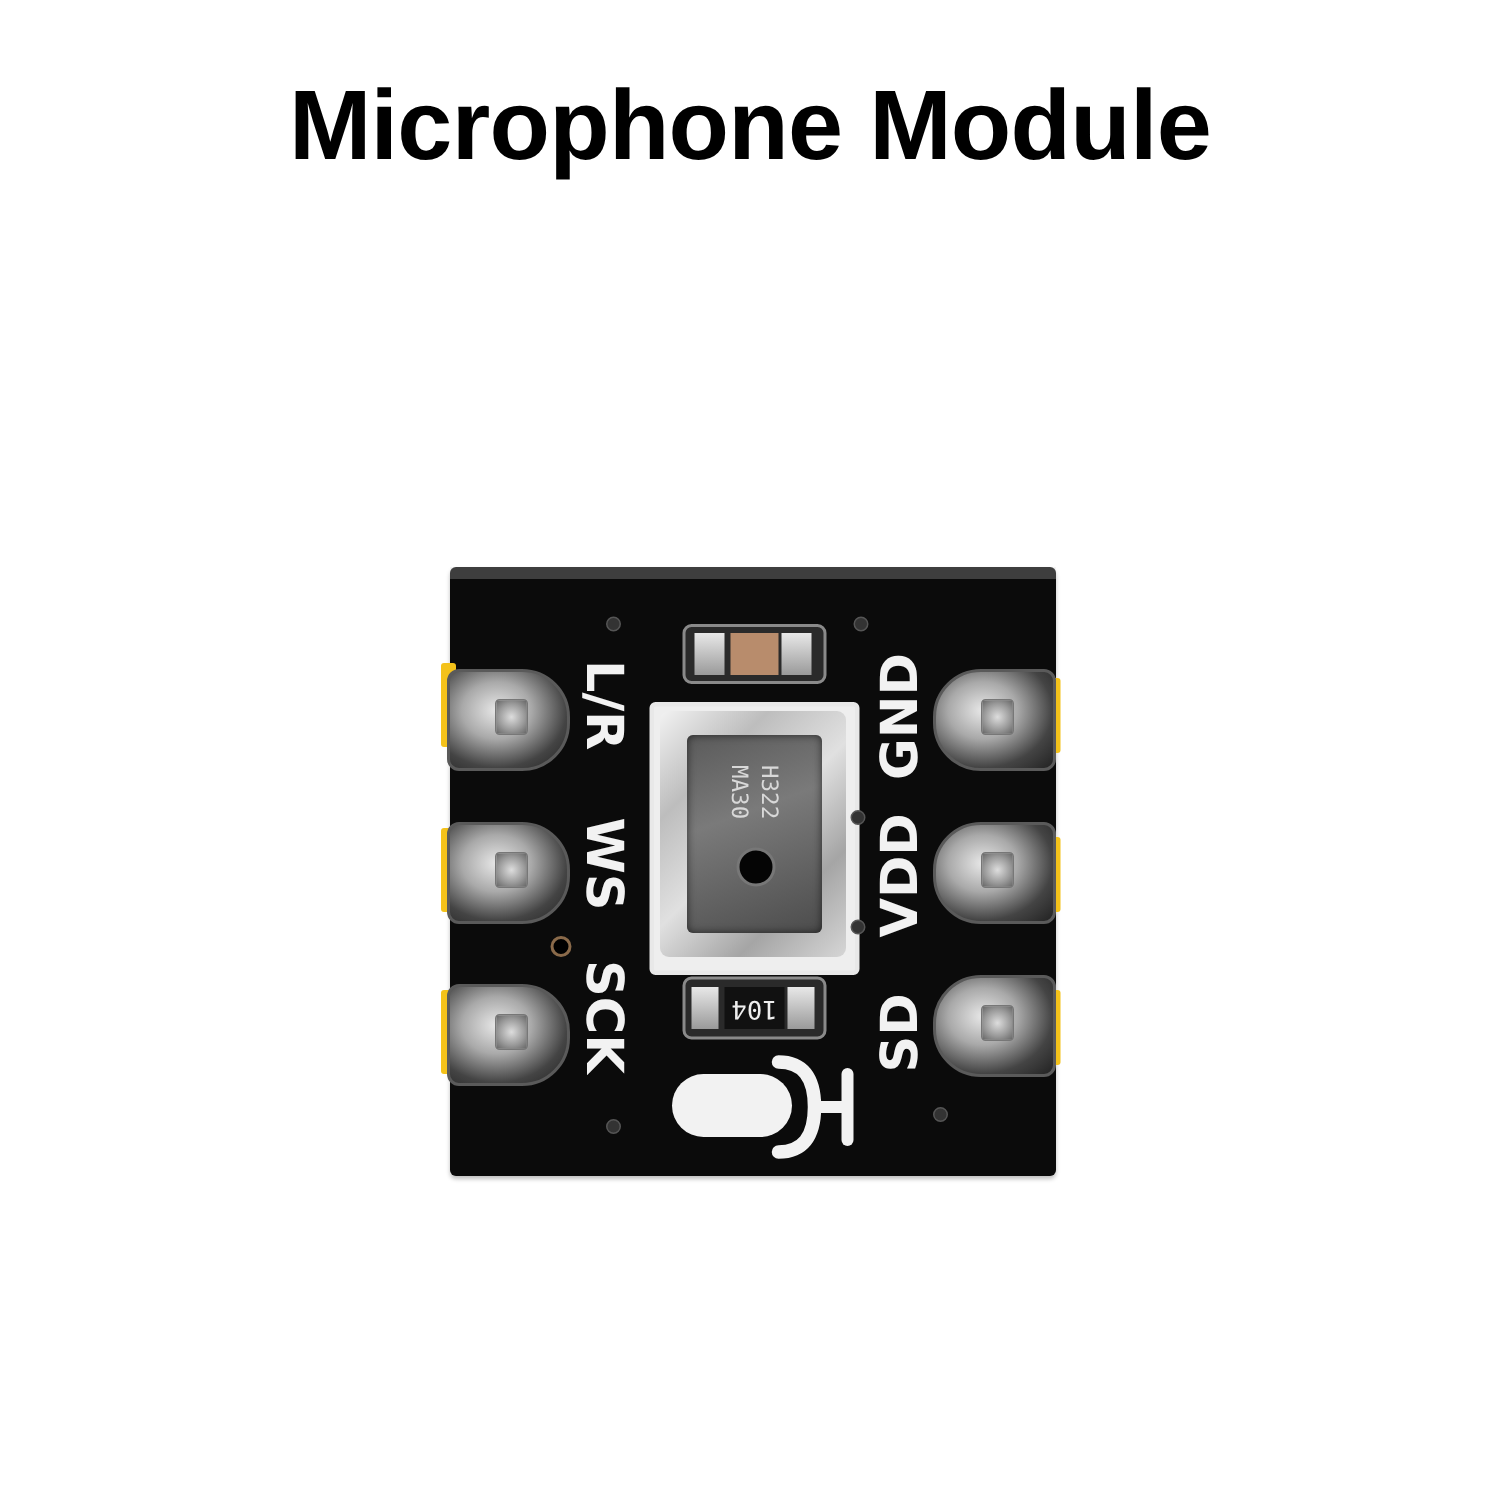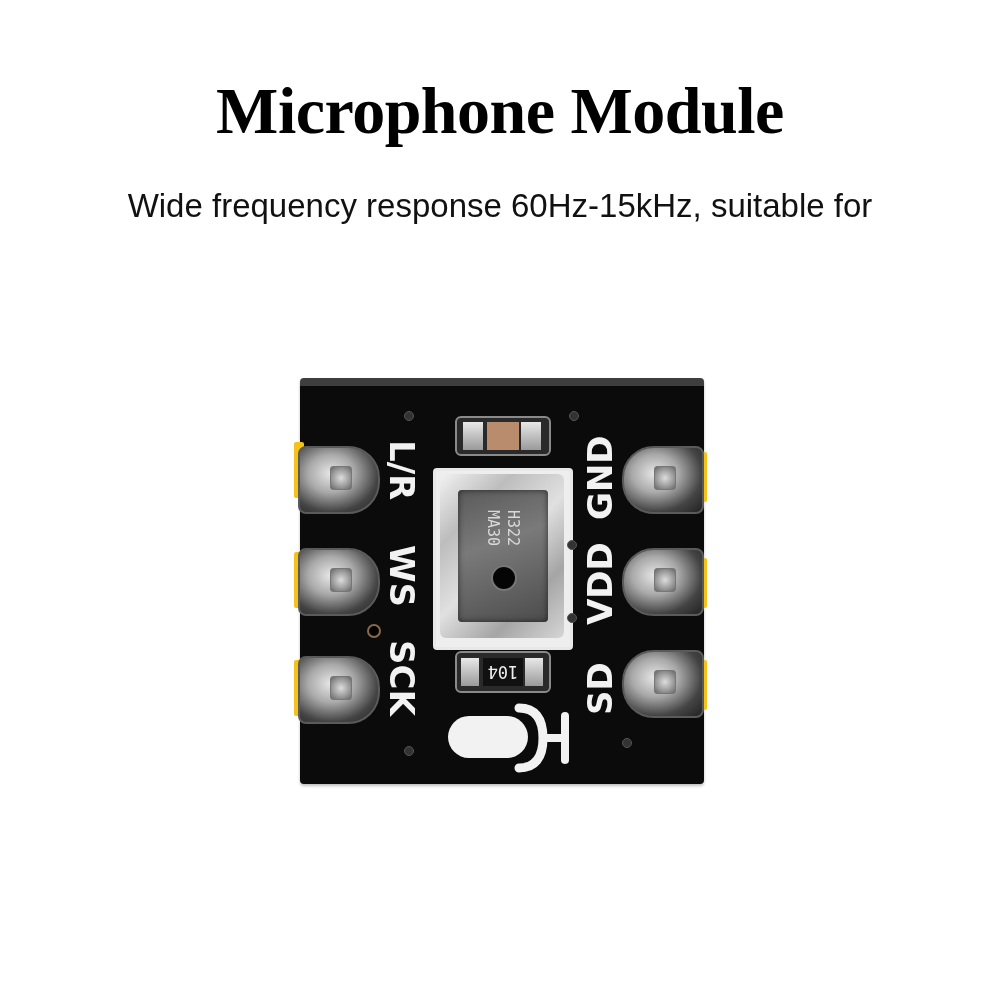--- a/index.html
+++ b/index.html
@@ -1,17 +1,17 @@
 <!DOCTYPE html>
 <html><head>
 <meta charset="utf-8">
 <style>
   html,body{margin:0;padding:0;background:#ffffff;}
   body{width:1000px;height:1000px;position:relative;overflow:hidden;font-family:"Liberation Sans",sans-serif;}
-  .title{position:absolute;left:0;top:66px;width:1000px;text-align:center;font-size:66px;font-weight:bold;color:#000;letter-spacing:-0.5px;line-height:90px;font-family:Liberation Serif, serif;}
+  .title{position:absolute;left:0;top:38px;width:1000px;text-align:center;font-size:66px;font-weight:bold;color:#000;letter-spacing:-0.5px;line-height:90px;font-family:Liberation Sans, sans-serif;}
   .subtitle{position:absolute;left:0;top:183px;width:1000px;text-align:center;font-size:33px;color:#111;line-height:46px;font-family:"Liberation Sans",sans-serif;}
   .board{position:absolute;left:300px;top:378px;width:404px;height:406px;background:#0b0b0b;border-radius:4px;box-shadow:0 2px 3px rgba(0,0,0,0.25);}
   .board-top{position:absolute;left:0;top:0;width:404px;height:8px;background:#d8d8d8;opacity:0.25;}
   .gold{position:absolute;width:10px;background:#f4c21a;border-radius:2px;}
   .pad{position:absolute;width:78px;height:64px;border-radius:32px;background:radial-gradient(ellipse at 40% 40%,#e8e8e8 0%,#a9a9a9 35%,#444 70%,#222 100%);border:2px solid #5a5a5a;}
   .pad .pin{position:absolute;left:30px;top:18px;width:20px;height:22px;border-radius:3px;background:radial-gradient(circle,#ddd 0%,#999 60%,#666 100%);border:1px solid #777;}
   .pad.left{border-top-left-radius:8px;border-bottom-left-radius:8px;}
   .pad.right{border-top-right-radius:8px;border-bottom-right-radius:8px;}
   .silk{position:absolute;color:#f2f2f2;font-weight:bold;font-size:34px;font-family:"DejaVu Sans",sans-serif;white-space:nowrap;}
   .silk.left{transform-origin:0 0;transform:rotate(90deg);}
@@ -29,21 +29,20 @@
   .res .body{position:absolute;left:26px;top:5px;width:40px;height:28px;background:#111;color:#eee;font-size:17px;font-family:"DejaVu Sans Mono",monospace;text-align:center;line-height:28px;transform:rotate(180deg);}
   .mic-icon-body{position:absolute;left:448px;top:716px;width:80px;height:42px;border-radius:21px;background:#f2f2f2;}
   .via{position:absolute;width:8px;height:8px;border-radius:50%;background:#333;border:1px solid #555;}
   .via.ring{width:10px;height:10px;background:#000;border:2px solid #8a6a4a;}
 </style>
 </head>
 <body>
 
 <div class="title">Microphone Module</div>
 <div class="subtitle">
-  <div>Wide frequency response 60Hz-15kHz, suitable for</div>
 </div>
 
 <div class="board">
   <div class="board-top"></div>
 </div>
 
 <div class="gold" style="left:294px;top:442px;height:56px;"></div>
 <div class="gold" style="left:294px;top:552px;height:56px;"></div>
 <div class="gold" style="left:294px;top:660px;height:56px;"></div>
 <div class="gold" style="left:697px;top:452px;height:50px;"></div>

